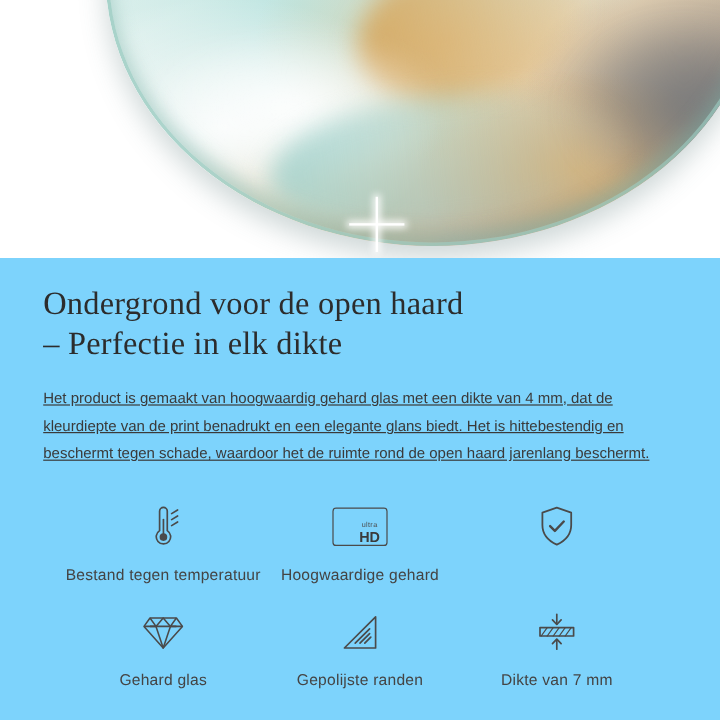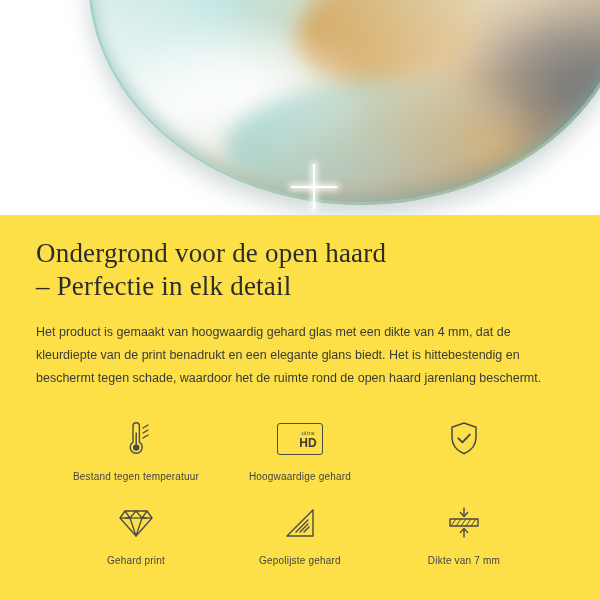--- a/index.html
+++ b/index.html
@@ -12,21 +12,21 @@
     background: #ffffff;
     font-family: "Liberation Sans", sans-serif;
     color: #333333;
     overflow: hidden;
   }
 
   .page {
     position: relative;
     width: 600px;
     height: 600px;
-    background: #fde047;
+    background: #7dd3fc;
   }
 
   
   .hero {
     position: relative;
     width: 600px;
     height: 215px;
     overflow: hidden;
     background: #ffffff;
   }
@@ -128,20 +128,21 @@
   .headline .line2 {
     display: block;
   }
 
   .body-copy {
     font-size: 12.5px;
     line-height: 1.85;
     color: #3a3a3a;
     margin: 0;
     max-width: 530px;
+    text-decoration: underline;
   }
 
   
   .features {
     margin-top: 26px;
     padding: 0 18px;
     display: grid;
     grid-template-columns: repeat(3, 1fr);
     grid-row-gap: 18px;
   }
@@ -156,34 +157,34 @@
   .feature-icon {
     width: 46px;
     height: 46px;
     display: flex;
     align-items: center;
     justify-content: center;
     margin-bottom: 9px;
   }
 
   .feature-label {
-    font-size: 10px;
+    font-size: 13px;
     color: #444444;
     letter-spacing: 0.2px;
   }
 
   .ultrahd-box {
     width: 30px;
     height: 30px;
     border: 1.6px solid #4a4a4a;
     border-radius: 3px;
     display: flex;
     flex-direction: column;
     align-items: center;
-    justify-content: center;
+    justify-content: flex-end;
     line-height: 1;
     padding-left: 16px;
   }
   .ultrahd-box .u-small {
     font-size: 6px;
     letter-spacing: 0.3px;
     color: #4a4a4a;
   }
   .ultrahd-box .u-big {
     font-size: 12px;
@@ -205,21 +206,21 @@
       <div class="swirl swirl-d"></div>
       <div class="swirl swirl-e"></div>
       <div class="rim"></div>
     </div>
     <div class="hero-glare"></div>
   </div>
 
   <div class="content">
     <h1 class="headline">
       <span>Ondergrond voor de open haard</span>
-      <span class="line2">– Perfectie in elk detail</span>
+      <span class="line2">– Perfectie in elk dikte</span>
     </h1>
 
     <p class="body-copy">Het product is gemaakt van hoogwaardig gehard glas met een dikte van 4 mm, dat de kleurdiepte van de print benadrukt en een elegante glans biedt. Het is hittebestendig en beschermt tegen schade, waardoor het de ruimte rond de open haard jarenlang beschermt.</p>
 
     <div class="features">
 
       <div class="feature">
         <div class="feature-icon">
           <svg width="34" height="36" viewBox="0 0 34 36" fill="none" stroke="#4a4a4a" stroke-width="1.4" stroke-linecap="round">
             <path d="M14 5a3.2 3.2 0 0 1 6.4 0v16.2a6 6 0 1 1-6.4 0z"></path>
@@ -256,33 +257,33 @@
         <div class="feature-icon">
           <svg width="36" height="32" viewBox="0 0 36 32" fill="none" stroke="#4a4a4a" stroke-width="1.3" stroke-linejoin="round">
             <path d="M7 4h22l5 7-16 18L2 11z"></path>
             <path d="M2 11h32"></path>
             <path d="M7 4l5 7-5 0"></path>
             <path d="M29 4l-5 7 5 0"></path>
             <path d="M12 11l6 18 6-18"></path>
             <path d="M12 11l6-7 6 7"></path>
           </svg>
         </div>
-        <div class="feature-label">Gehard print</div>
+        <div class="feature-label">Gehard glas</div>
       </div>
 
       <div class="feature">
         <div class="feature-icon">
           <svg width="32" height="32" viewBox="0 0 32 32" fill="none" stroke="#4a4a4a" stroke-width="1.4" stroke-linecap="round" stroke-linejoin="round">
             <path d="M3 29h26V3z"></path>
             <path d="M16 25l8-8"></path>
             <path d="M20 25l5-5"></path>
             <path d="M12 25l12-12"></path>
           </svg>
         </div>
-        <div class="feature-label">Gepolijste gehard</div>
+        <div class="feature-label">Gepolijste randen</div>
       </div>
 
       <div class="feature">
         <div class="feature-icon">
           <svg width="38" height="34" viewBox="0 0 38 34" fill="none" stroke="#4a4a4a" stroke-width="1.4" stroke-linecap="round" stroke-linejoin="round">
             <line x1="19" y1="2" x2="19" y2="10"></line>
             <path d="M15.4 6.6L19 10.4l3.6-3.8"></path>
             <rect x="5" y="13" width="28" height="7" fill="none"></rect>
             <path d="M6 20l5-7M11 20l5-7M16 20l5-7M21 20l5-7M26 20l5-7" stroke-width="1"></path>
             <line x1="19" y1="31" x2="19" y2="23"></line>

